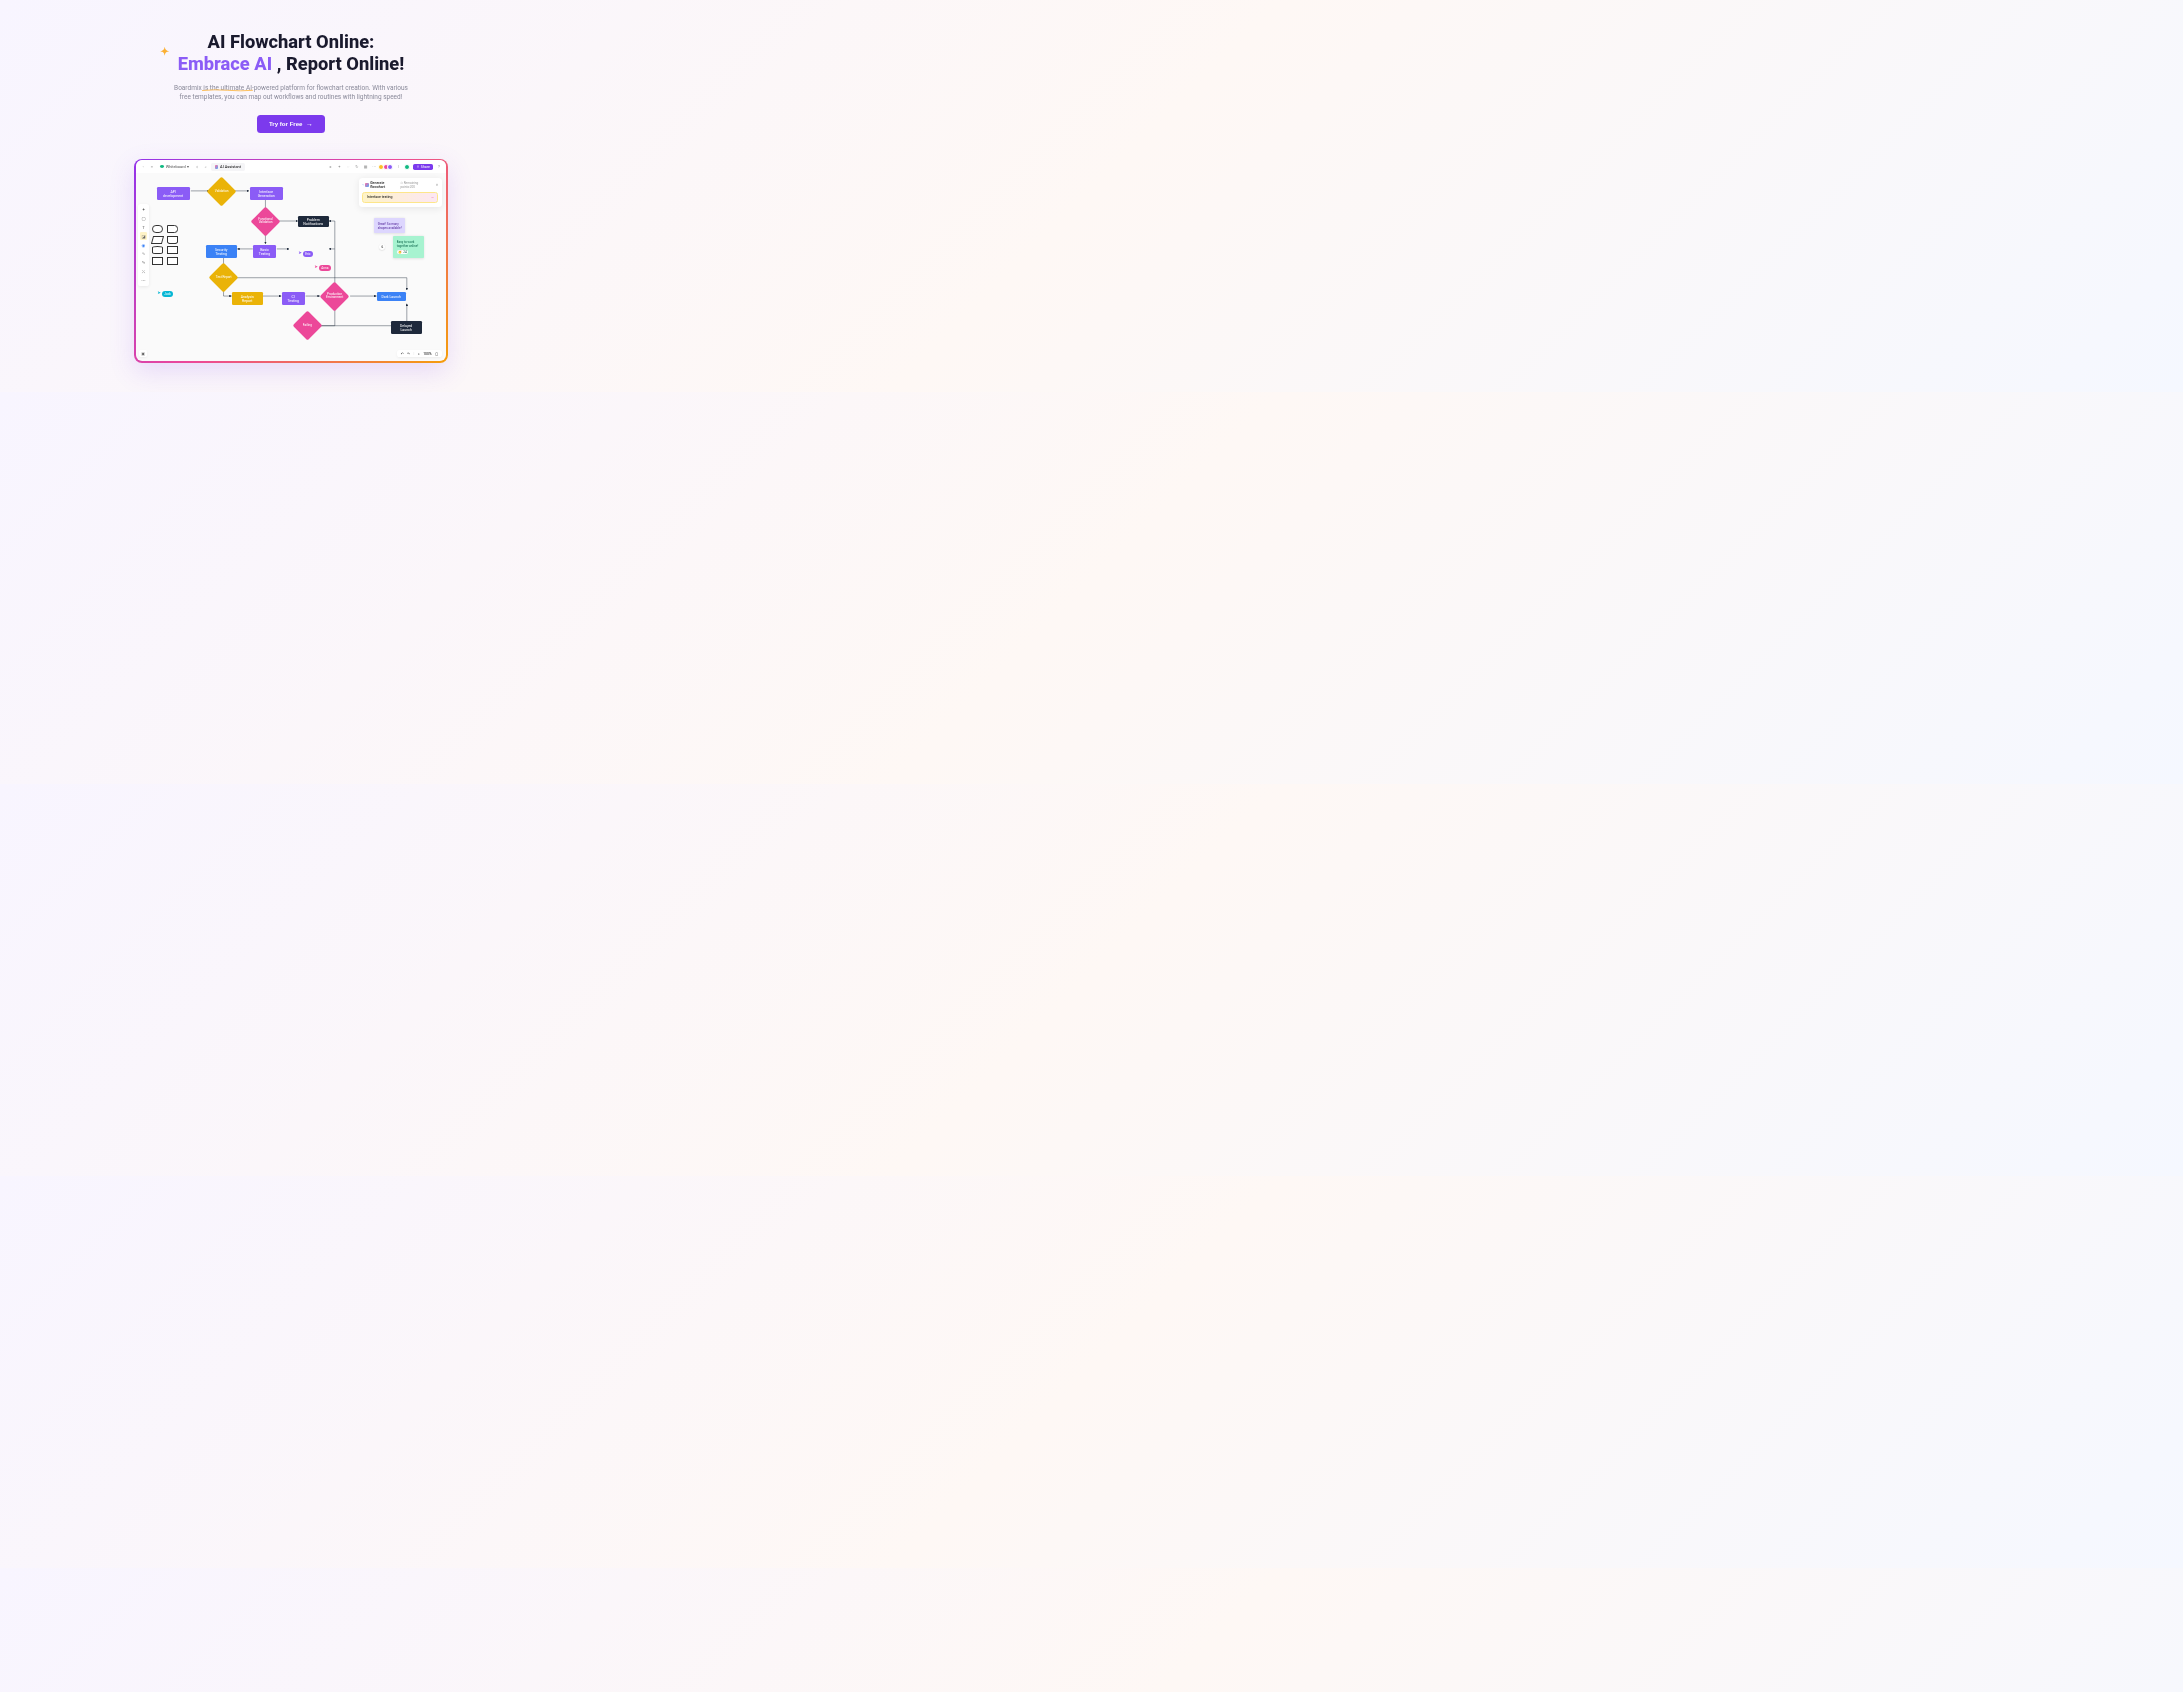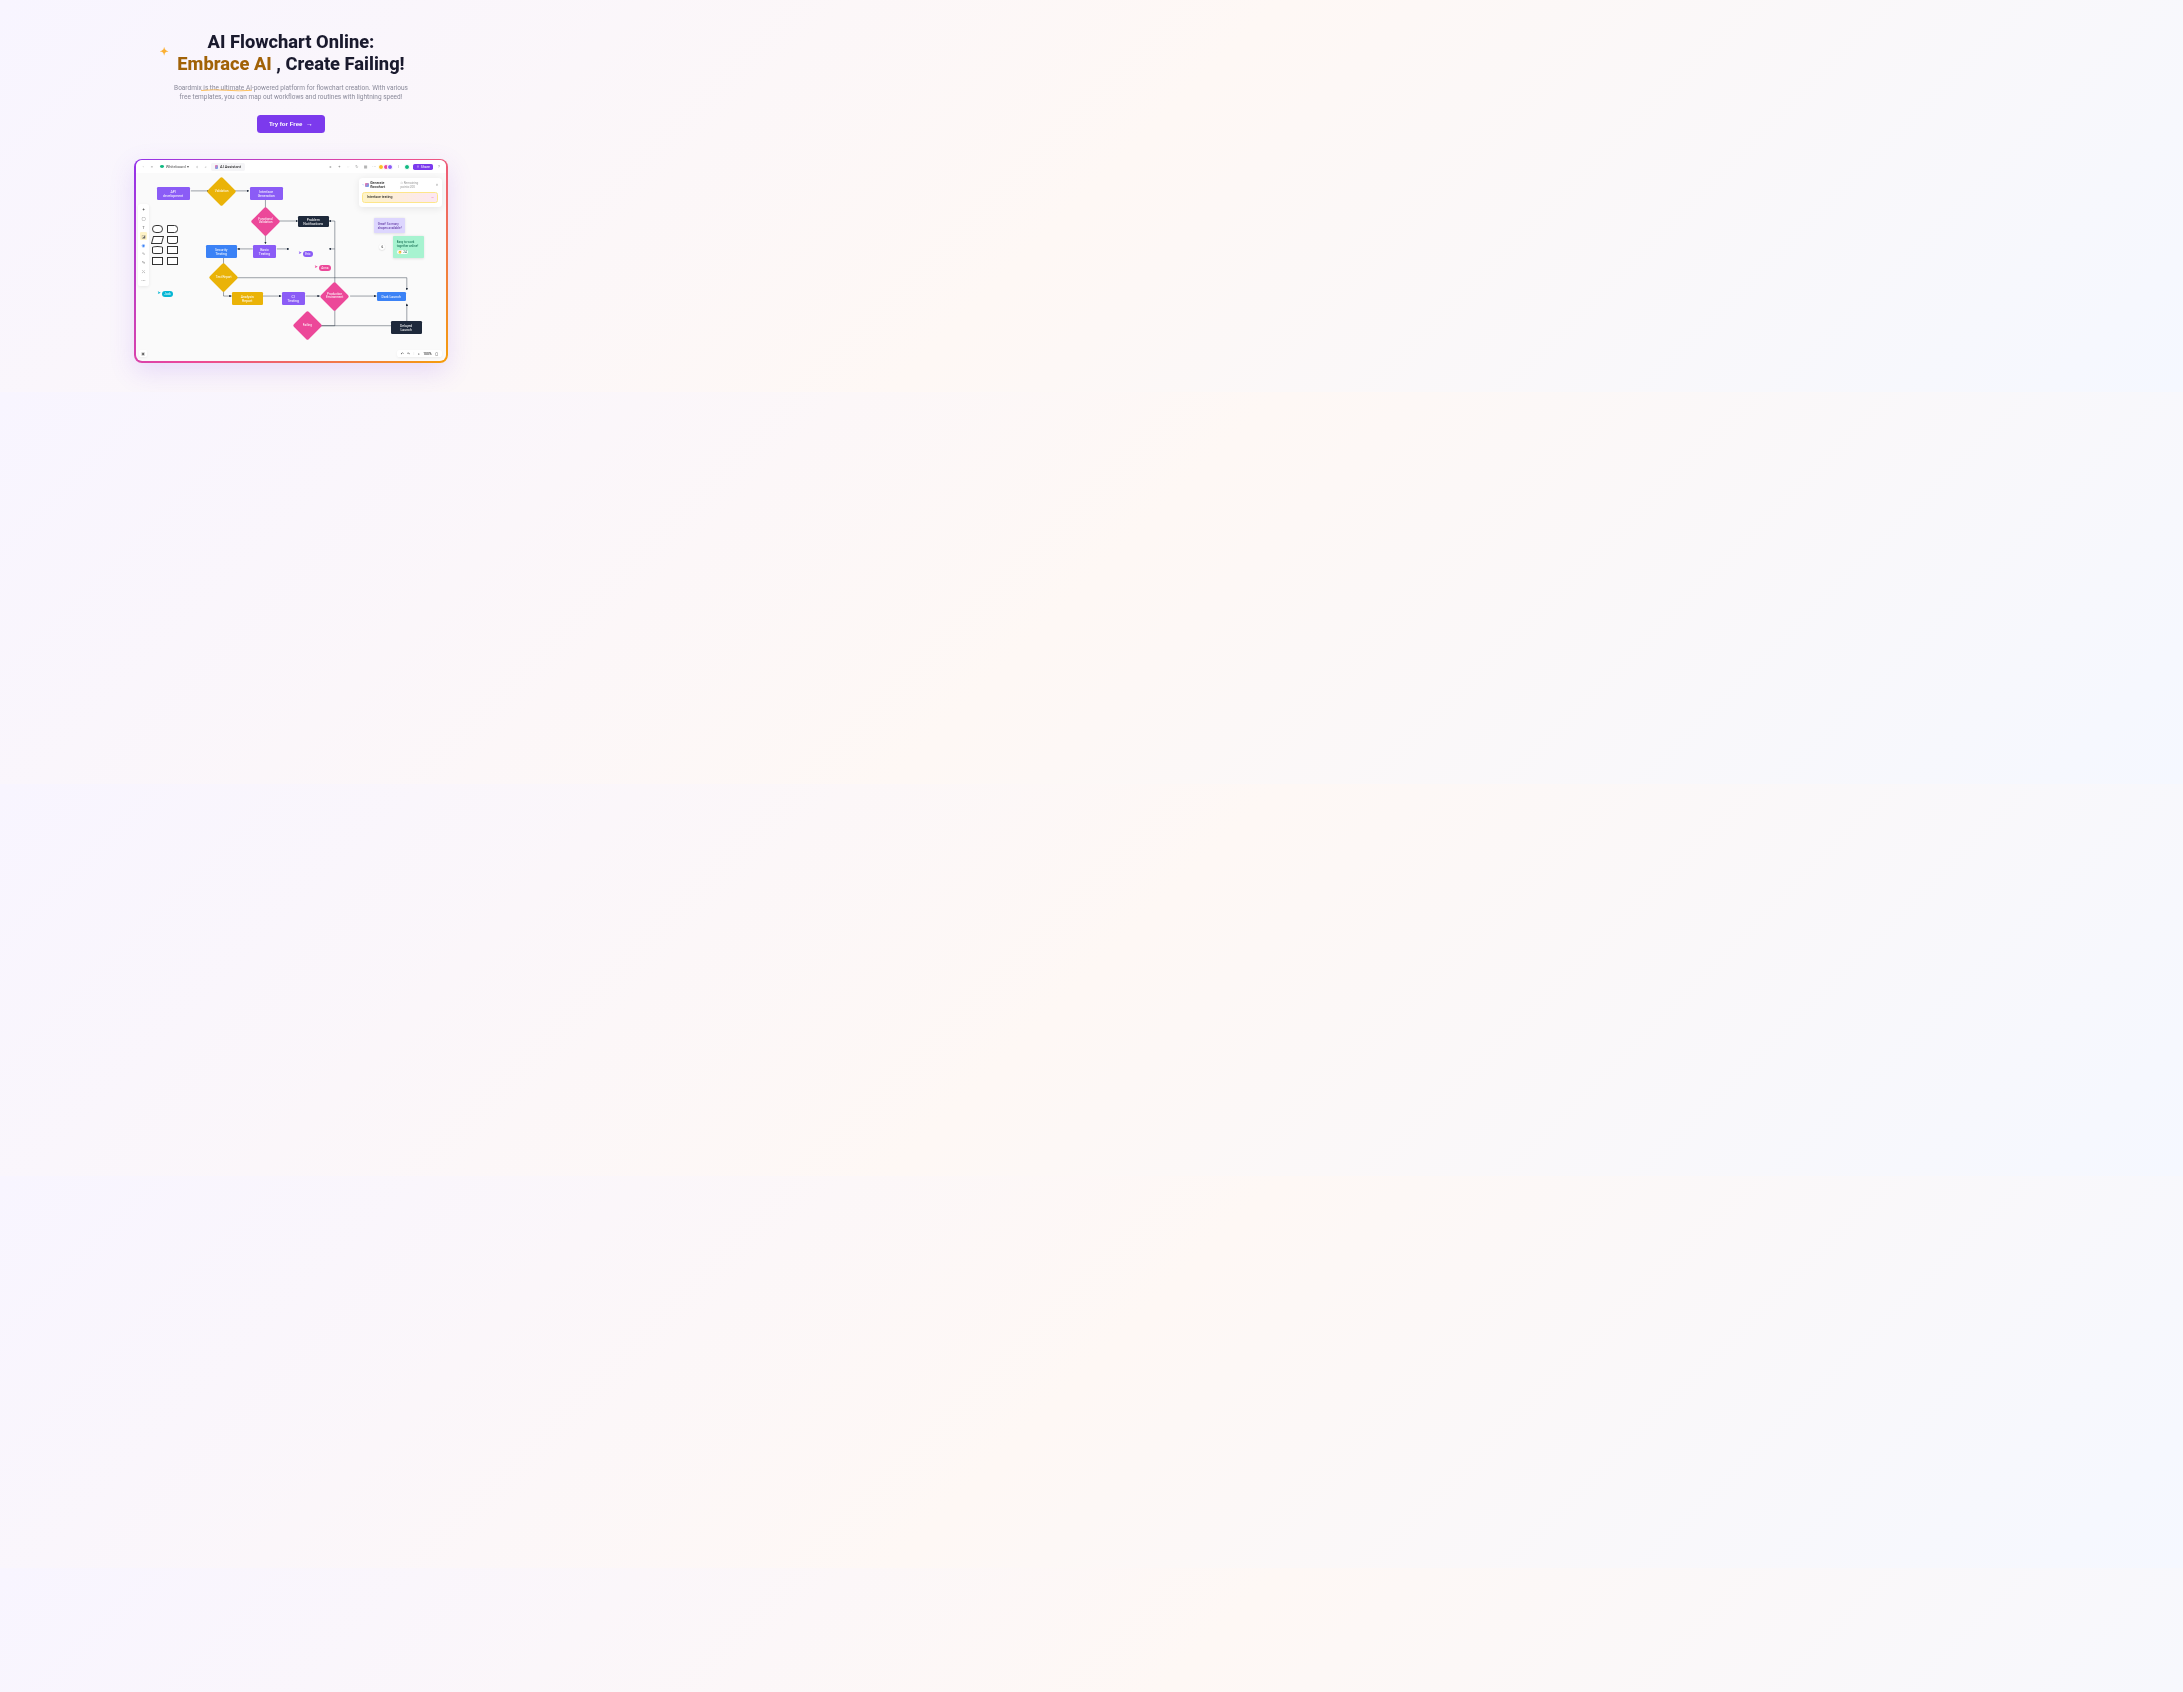--- a/index.html
+++ b/index.html
@@ -1,20 +1,20 @@
 <!DOCTYPE html>
 <html style="font-size:7px"><head>
 <meta charset="utf-8">
 <style>
 *{box-sizing:border-box;margin:0;padding:0}
 body{font-family:-apple-system,BlinkMacSystemFont,'Segoe UI',Roboto,sans-serif;background:linear-gradient(135deg,#f8f5ff 0%,#fef8f5 50%,#f5f8ff 100%);width:582px;height:392px;overflow:hidden}
 .hero{text-align:center;padding:31px 8.7px 13px}
 .hero h1{font-size:18.3px;font-weight:800;color:#1a1a2e;line-height:1.2;position:relative;display:inline-block}
 .sparkle{position:absolute;left:-17.5px;top:15.3px;color:#fbb034;font-size:10.5px}
-.highlight{color:#a16207;position:relative}
+.highlight{color:#8b5cf6;position:relative}
 .underline{position:absolute;bottom:-3.5px;left:0;width:100%;height:2.6px}
 .underline svg{width:100%;height:100%}
 .subtitle{font-size:6.5px;color:#8a8a9a;max-width:245px;margin:8.7px auto 0;line-height:1.5}
 .cta{display:inline-flex;align-items:center;gap:3.5px;background:#7c3aed;color:#fff;border:none;padding:5.2px 12.2px;border-radius:3.5px;font-size:6.1px;font-weight:600;margin-top:12.2px;cursor:pointer}
 .arrow{font-size:7px}
 .app-frame{width:314px;height:204px;margin:13px auto;border-radius:7.9px;padding:1.7px;background:linear-gradient(135deg,#9333ea,#ec4899,#f59e0b);box-shadow:0 8.7px 26px rgba(124,58,237,0.15)}
 .app-inner{width:100%;height:100%;background:#fafafa;border-radius:6.1px;position:relative;overflow:hidden}
 .app-toolbar{height:13px;display:flex;align-items:center;padding:0 4.4px;background:#fff;border-radius:6.1px 6.1px 0 0;gap:2.6px;font-size:3.9px}
 .tb-left{display:flex;align-items:center;gap:2.6px;flex:1}
 .tb-right{display:flex;align-items:center;gap:2.6px}
@@ -78,21 +78,21 @@
   <h1>
     <span class="sparkle">✦</span>
     <span>AI Flowchart Online:</span><br>
     <span class="highlight">
       <span>Embrace AI</span>
       <span class="underline">
         <svg viewBox="0 0 200 10">
             <path d="M2,6 Q50,1 100,5 T198,5" stroke="#fbb034" stroke-width="3" fill="none"></path>
           </svg>
       </span>
-    </span><span>, Create Failing!</span>
+    </span><span>, Report Online!</span>
   </h1>
   <p class="subtitle">Boardmix is the ultimate AI-powered platform for flowchart creation. With various free templates, you can map out workflows and routines with lightning speed!</p>
   <button class="cta">
     <span>Try for Free</span>
     <span class="arrow">→</span>
   </button>
 </div>
 
 <div class="app-frame">
   <div class="app-inner">

